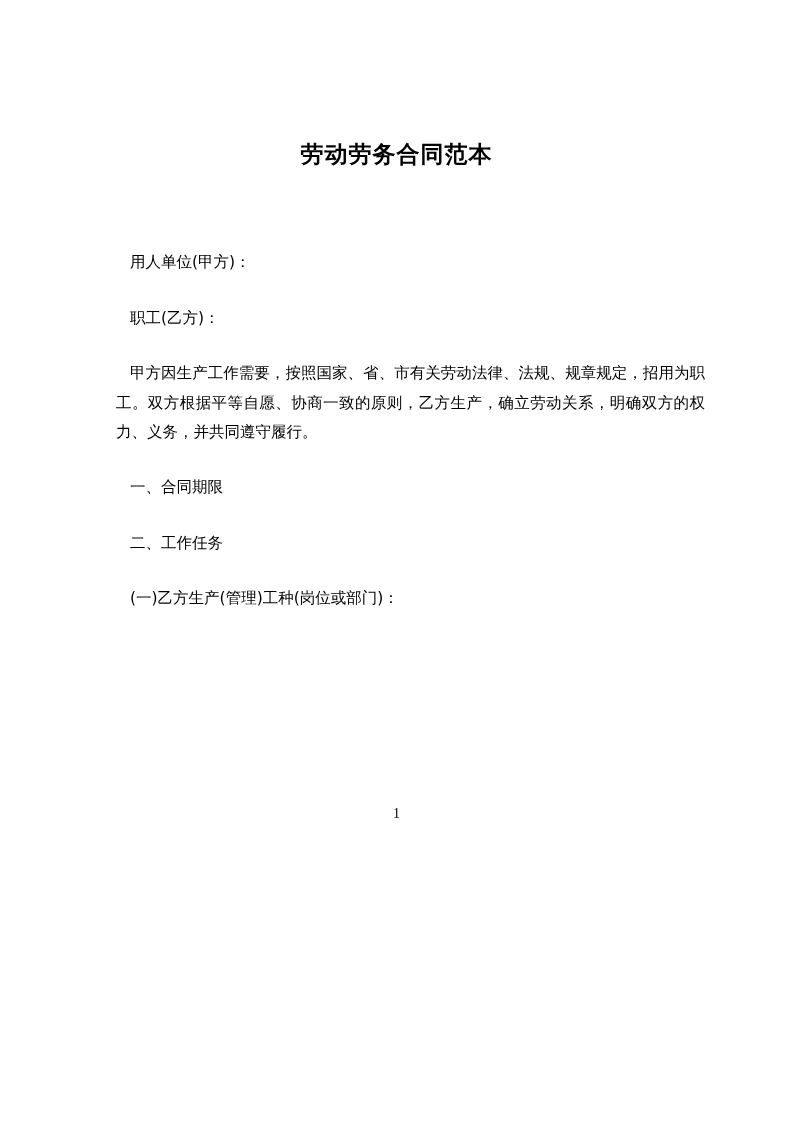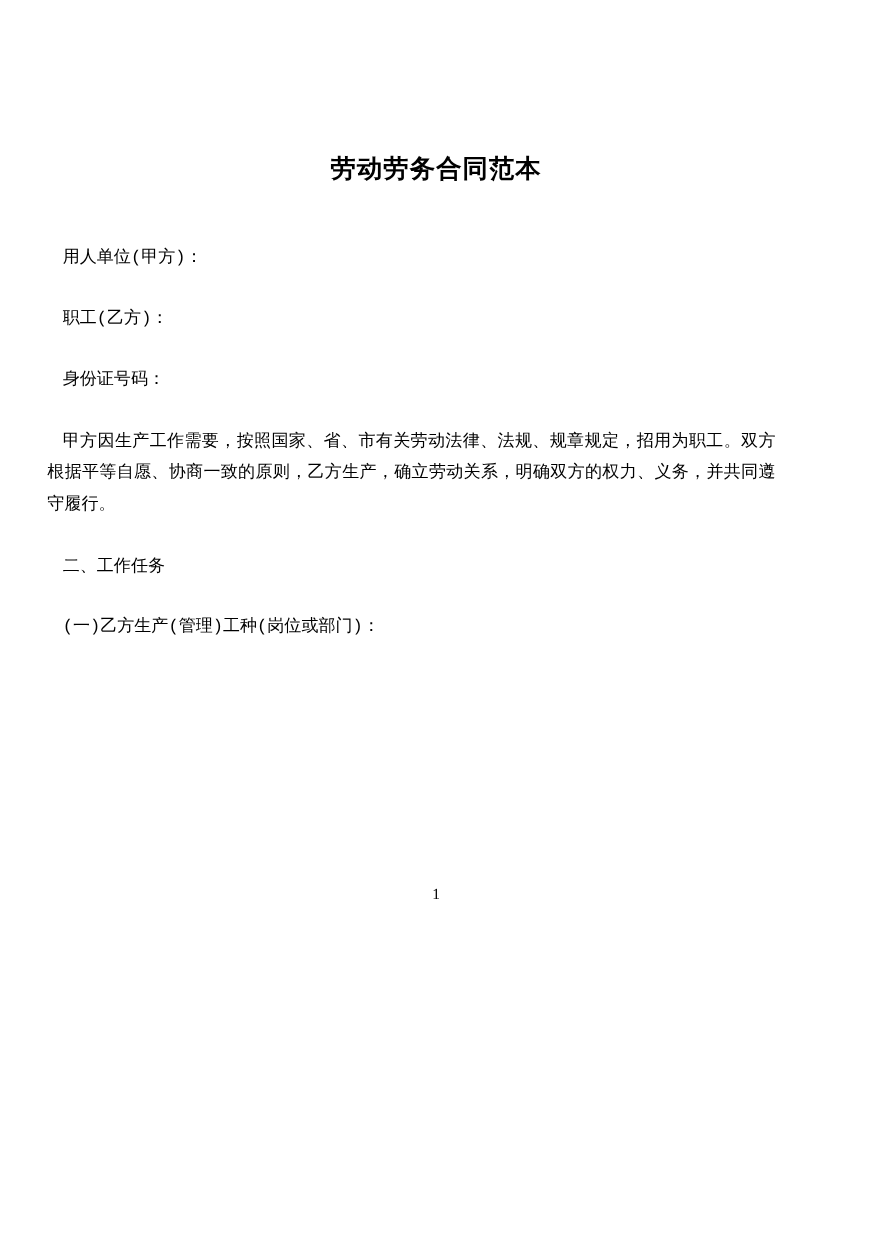--- a/index.html
+++ b/index.html
@@ -22,24 +22,23 @@
   .doc-title {
     text-align: center;
     font-size: 23px;
     font-weight: bold;
     letter-spacing: 1px;
     margin: 0;
     padding-top: 138px;
     line-height: 1.4;
   }
   .body-block {
-    margin-top: 50px;
-    padding-left: 43px;
+    margin-top: 78px;
+    padding-left: 116px;
     padding-right: 88px;
-    font-family: Liberation Mono, monospace;
   }
   .para {
     font-size: 15.5px;
     line-height: 1.9;
     margin: 0 0 26px 0;
     text-align: justify;
     text-justify: inter-ideograph;
   }
   .para.block-indent {
     padding-left: 14px;
@@ -61,21 +60,21 @@
 </head>
 <body>
 
 <div class="page">
 
   <h1 class="doc-title">劳动劳务合同范本</h1>
 
   <div class="body-block">
     <p class="para block-indent">用人单位(甲方)：</p>
     <p class="para block-indent">职工(乙方)：</p>
-    <p class="para block-indent">身份证号码：</p>
     <p class="para flow">甲方因生产工作需要，按照国家、省、市有关劳动法律、法规、规章规定，招用为职工。双方根据平等自愿、协商一致的原则，乙方生产，确立劳动关系，明确双方的权力、义务，并共同遵守履行。</p>
+    <p class="para block-indent">一、合同期限</p>
     <p class="para block-indent">二、工作任务</p>
     <p class="para block-indent">(一)乙方生产(管理)工种(岗位或部门)：</p>
   </div>
 
   <div class="page-number">1</div>
 
 </div>
 
 </body></html>

